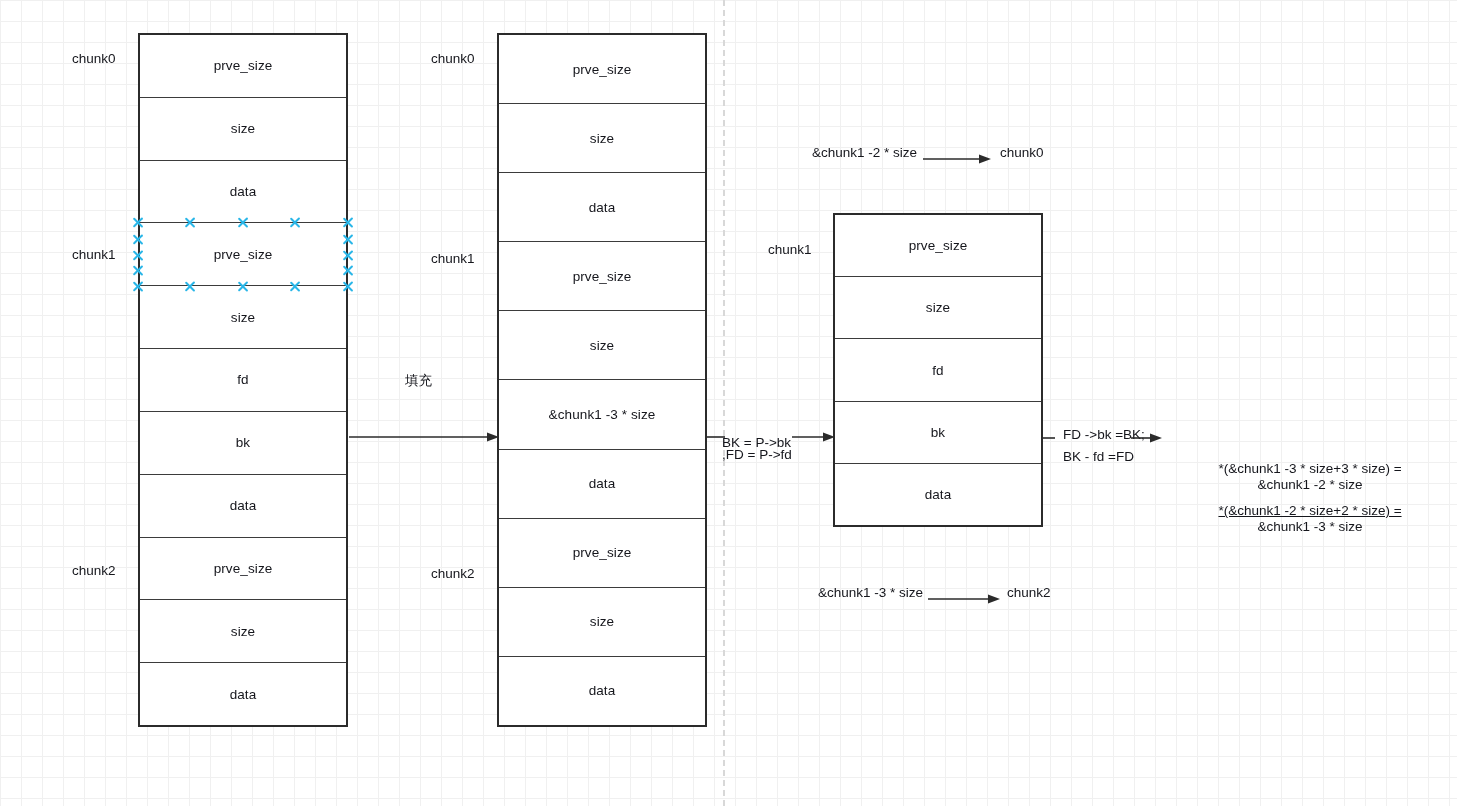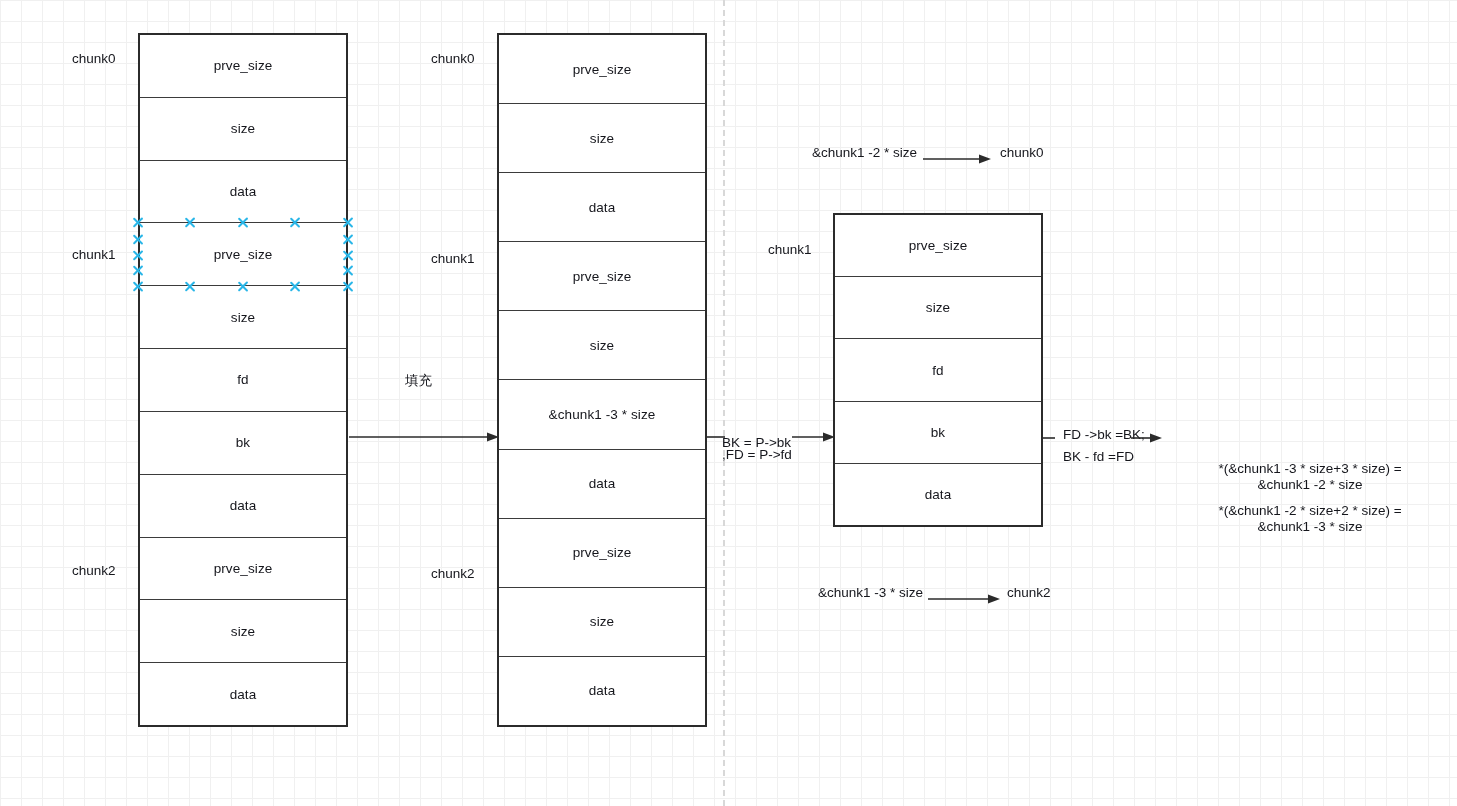--- a/index.html
+++ b/index.html
@@ -230,16 +230,16 @@
     <svg width="119" height="12" viewBox="0 0 119 12">
       <line x1="0" y1="6" x2="12" y2="6" stroke="#2b2b2b" stroke-width="1.6"></line>
       <line x1="88" y1="6" x2="109" y2="6" stroke="#2b2b2b" stroke-width="1.6"></line>
       <polygon points="119,6 107,1.5 107,10.5" fill="#2b2b2b"></polygon>
     </svg>
   </div>
 
   <div class="free-text center multiline" style="left:1170px; top:412px; width:280px;">*(&amp;chunk1 -3 * size+3 * size) =</div>
   <div class="free-text center multiline" style="left:1170px; top:428px; width:280px;">&amp;chunk1 -2 * size</div>
 
-  <div class="free-text center multiline" style="left:1170px; top:454px; width:280px;">*(&amp;chunk1 -2 * size+2 * size) =</div>
+  <div class="free-text center multiline" style="left:1170px; top:454px; width:280px;text-decoration:underline;">*(&amp;chunk1 -2 * size+2 * size) =</div>
   <div class="free-text center multiline" style="left:1170px; top:470px; width:280px;">&amp;chunk1 -3 * size</div>
 
 </div>
 
 </body></html>

